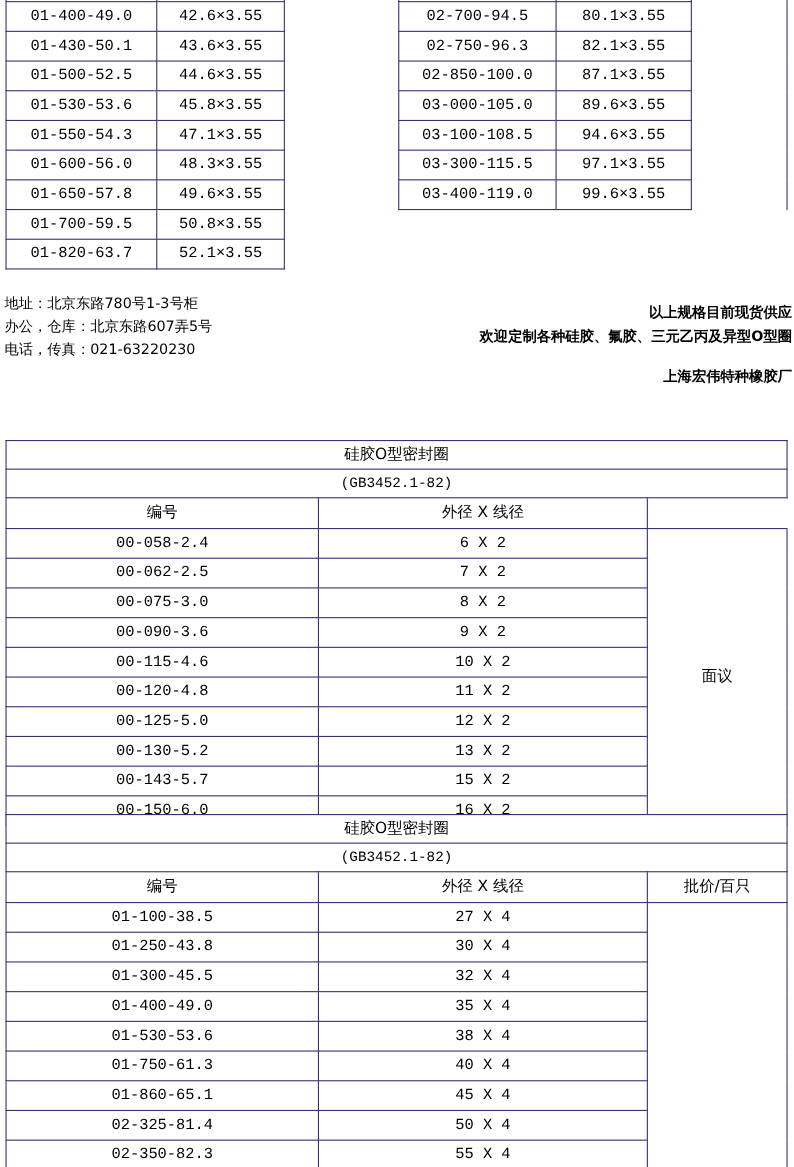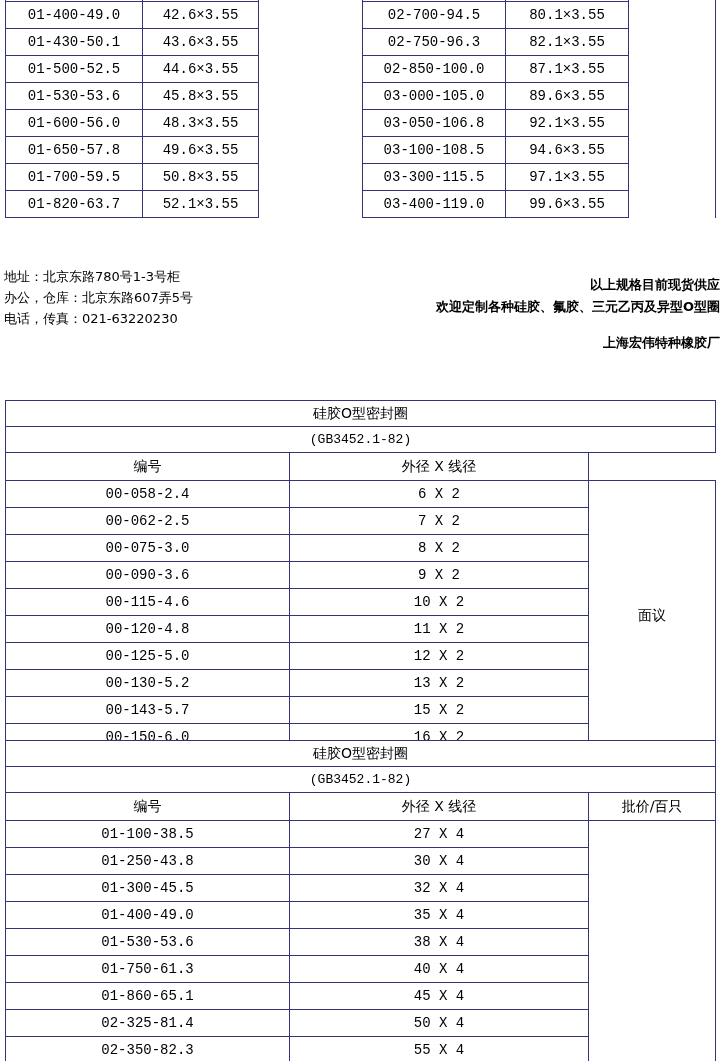--- a/index.html
+++ b/index.html
@@ -185,20 +185,24 @@
         </tr>
         <tr>
           <td>01-500-52.5</td>
           <td>44.6×3.55</td>
         </tr>
         <tr>
           <td>01-530-53.6</td>
           <td>45.8×3.55</td>
         </tr>
         <tr>
+          <td>01-550-54.3</td>
+          <td>47.1×3.55</td>
+        </tr>
+        <tr>
           <td>01-600-56.0</td>
           <td>48.3×3.55</td>
         </tr>
         <tr>
           <td>01-650-57.8</td>
           <td>49.6×3.55</td>
         </tr>
         <tr>
           <td>01-700-59.5</td>
           <td>50.8×3.55</td>
@@ -233,25 +237,20 @@
           <td class="blank"></td>
         </tr>
         <tr>
           <td>02-850-100.0</td>
           <td>87.1×3.55</td>
           <td class="blank"></td>
         </tr>
         <tr>
           <td>03-000-105.0</td>
           <td>89.6×3.55</td>
-          <td class="blank"></td>
-        </tr>
-        <tr>
-          <td>03-050-106.8</td>
-          <td>92.1×3.55</td>
           <td class="blank"></td>
         </tr>
         <tr>
           <td>03-100-108.5</td>
           <td>94.6×3.55</td>
           <td class="blank"></td>
         </tr>
         <tr>
           <td>03-300-115.5</td>
           <td>97.1×3.55</td>

